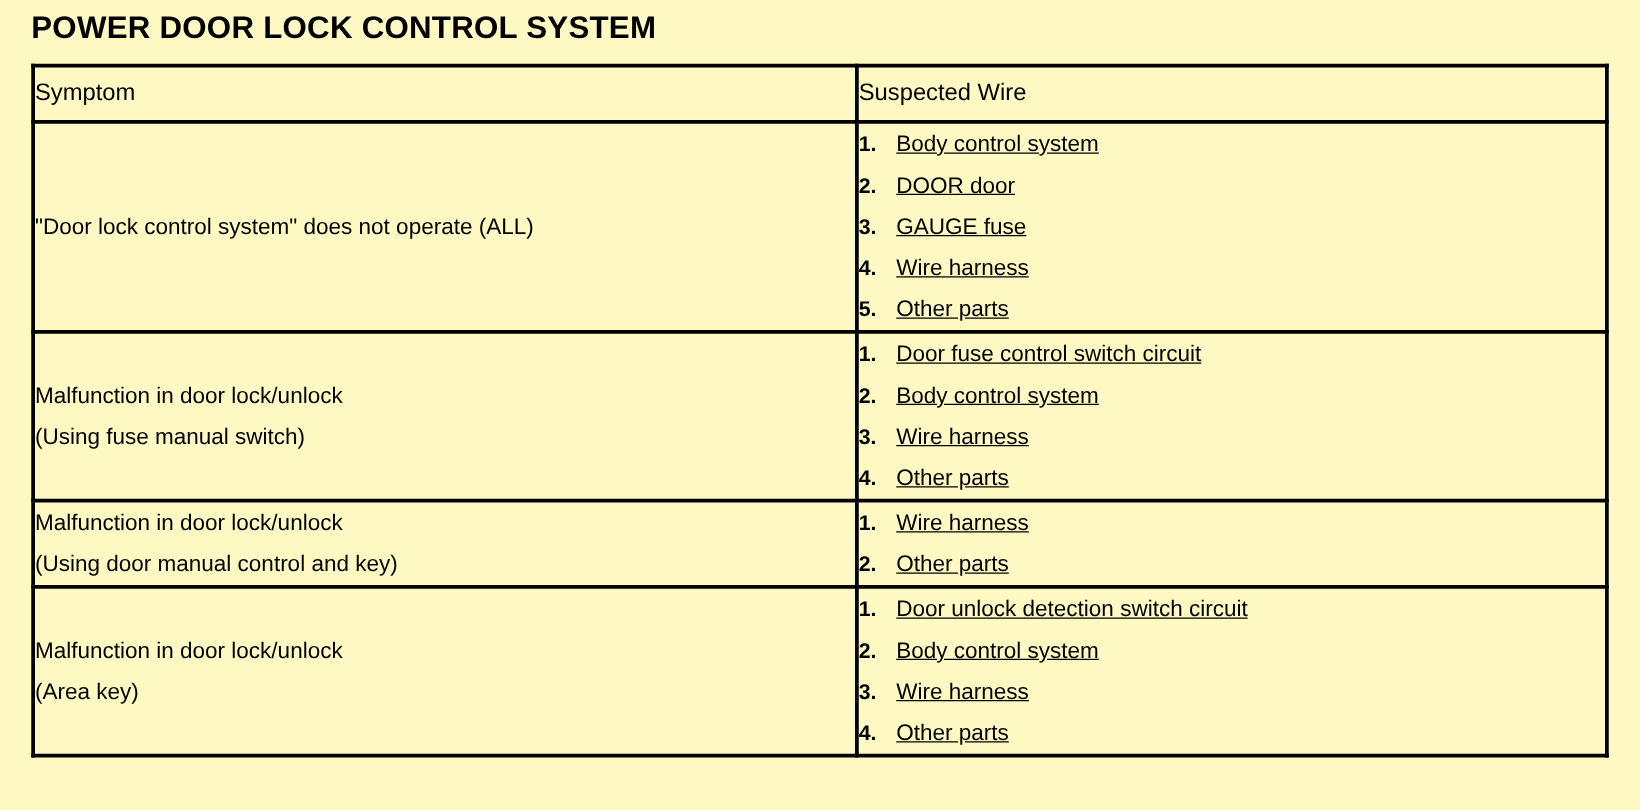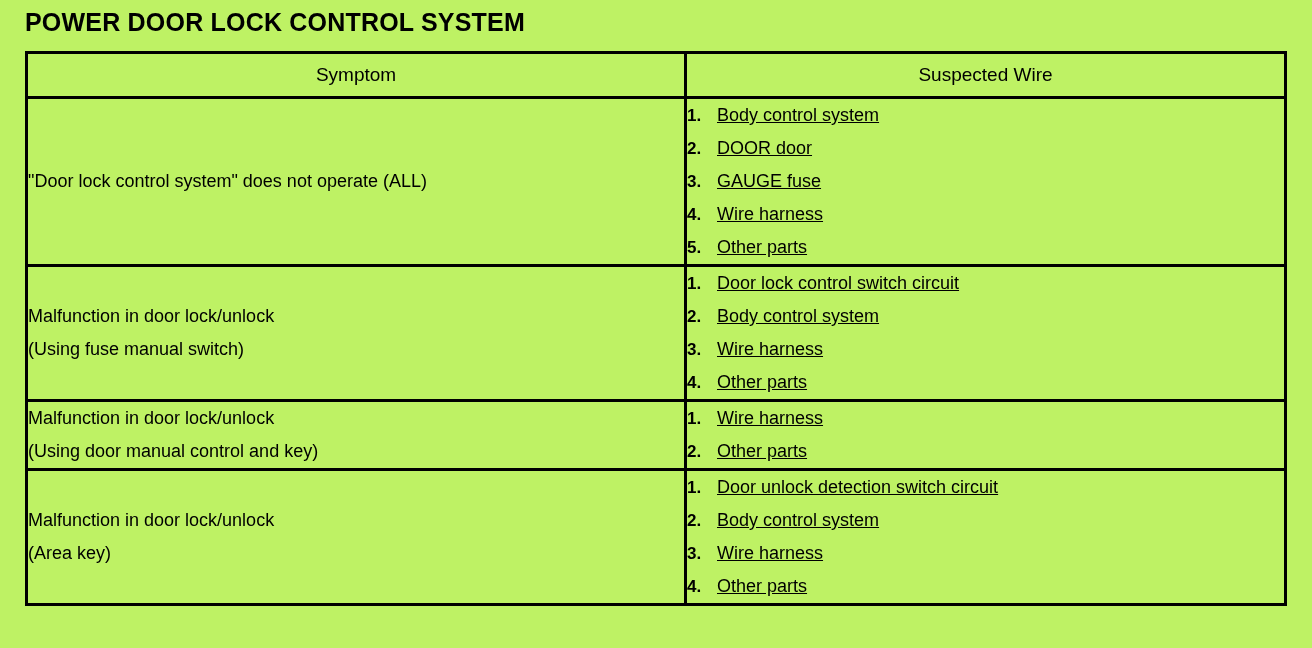--- a/index.html
+++ b/index.html
@@ -11,21 +11,21 @@
     width: 1312px;
     height: 648px;
     font-family: "Liberation Sans", sans-serif;
     color: #000000;
     overflow: hidden;
   }
   .page {
     position: relative;
     width: 1312px;
     height: 648px;
-    background: #bef264;
+    background: #fef9c3;
   }
   .page-title {
     position: absolute;
     left: 25px;
     top: 6px;
     font-size: 25px;
     font-weight: bold;
     letter-spacing: 0.2px;
     line-height: 32px;
     white-space: nowrap;
@@ -41,21 +41,21 @@
   .dtc-table col.col-symptom { width: 659px; }
   .dtc-table col.col-area { width: 600px; }
   .dtc-table th,
   .dtc-table td {
     border: 3px solid #000000;
     padding: 0;
     vertical-align: middle;
     font-weight: normal;
   }
   .head-cell {
-    text-align: center;
+    text-align: left;
     font-size: 19px;
     height: 42px;
     line-height: 42px;
   }
   .symptom-cell {
     padding: 6px 12px 6px 11px;
     font-size: 18px;
     line-height: 33px;
     text-align: left;
   }
@@ -140,21 +140,21 @@
         </tr>
         <tr>
           <td class="symptom-cell">
             <span class="symptom-line">Malfunction in door lock/unlock</span>
             <span class="symptom-line">(Using fuse manual switch)</span>
           </td>
           <td class="area-cell">
             <ul class="area-list">
               <li class="area-item">
                 <span class="area-num">1.</span>
-                <span class="area-text">Door lock control switch circuit</span>
+                <span class="area-text">Door fuse control switch circuit</span>
               </li>
               <li class="area-item">
                 <span class="area-num">2.</span>
                 <span class="area-text">Body control system</span>
               </li>
               <li class="area-item">
                 <span class="area-num">3.</span>
                 <span class="area-text">Wire harness</span>
               </li>
               <li class="area-item">

